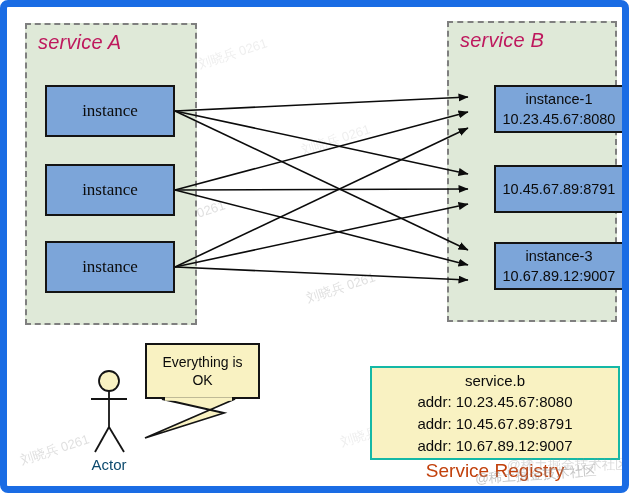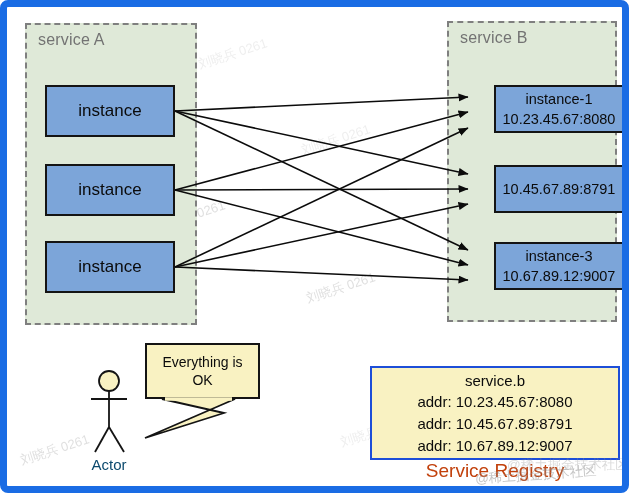--- a/index.html
+++ b/index.html
@@ -5,34 +5,34 @@
   :root{
     --frame:#1a6ce4; --panel:#dfe9d8; --instance:#7ca5d9; --note:#f9f2c2;
   }
   *{margin:0;padding:0;box-sizing:border-box;}
   html,body{width:629px;height:493px;background:#fff;font-family:"Liberation Sans",sans-serif;}
   .frame{position:absolute;left:0;top:0;width:629px;height:493px;border:7px solid var(--frame);
          border-radius:8px;background:#fff;overflow:hidden;}
   .panel{position:absolute;background:var(--panel);border:2px dashed #7f7f7f;}
   .panel-a{left:18px;top:16px;width:172px;height:302px;}
   .panel-b{left:440px;top:14px;width:170px;height:301px;}
-  .panel-title{position:absolute;left:11px;top:6px;font-size:16px;color:#737373;letter-spacing:.2px;}
+  .panel-title{position:absolute;left:11px;top:6px;font-size:20px;color:#be185d;letter-spacing:.2px;font-style:italic;}
   .inst{position:absolute;background:var(--instance);border:2px solid #141414;
         display:flex;flex-direction:column;align-items:center;justify-content:center;
         color:#0b0b0b;text-align:center;}
-  .inst-left{left:38px;width:130px;height:52px;font-size:17px;}
+  .inst-left{left:38px;width:130px;height:52px;font-size:17px;font-family:Liberation Serif, serif;}
   .inst-right{left:462px;width:130px;height:48px;font-size:14.5px;line-height:1.4;margin-left:25px;}
   .inst-a1{top:78px;} .inst-a2{top:157px;} .inst-a3{top:234px;}
   .inst-b1{top:78px;} .inst-b2{top:158px;} .inst-b3{top:235px;text-align:center;}
   .overlay{position:absolute;left:0;top:0;width:629px;height:493px;pointer-events:none;}
   .bubble{position:absolute;left:138px;top:336px;width:115px;height:56px;background:var(--note);
           border:2px solid #141414;display:flex;flex-direction:column;align-items:center;
           justify-content:center;font-size:14px;color:#0b0b0b;line-height:1.3;}
   .registry{position:absolute;left:363px;top:359px;width:250px;height:94px;background:var(--note);
-            border:2px solid #1d4ed8;display:flex;flex-direction:column;align-items:center;
+            border:2px solid #14b8a6;display:flex;flex-direction:column;align-items:center;
             justify-content:center;font-size:15px;color:#0b0b0b;line-height:1.45;}
   .registry-caption{position:absolute;left:363px;top:453px;width:250px;text-align:center;
                     font-size:19px;color:#c2410c;}
   .actor-label{position:absolute;left:74px;top:449px;width:56px;text-align:center;
                font-size:15px;color:#0c4a6e;}
   .wm{position:absolute;font-size:13px;color:rgba(140,140,140,.28);transform:rotate(-18deg);
       white-space:nowrap;}
   .wm.light{color:rgba(150,150,150,.16);}
   .wm-comm{position:absolute;font-size:13.5px;color:#8f8f8f;white-space:nowrap;}
 </style>

